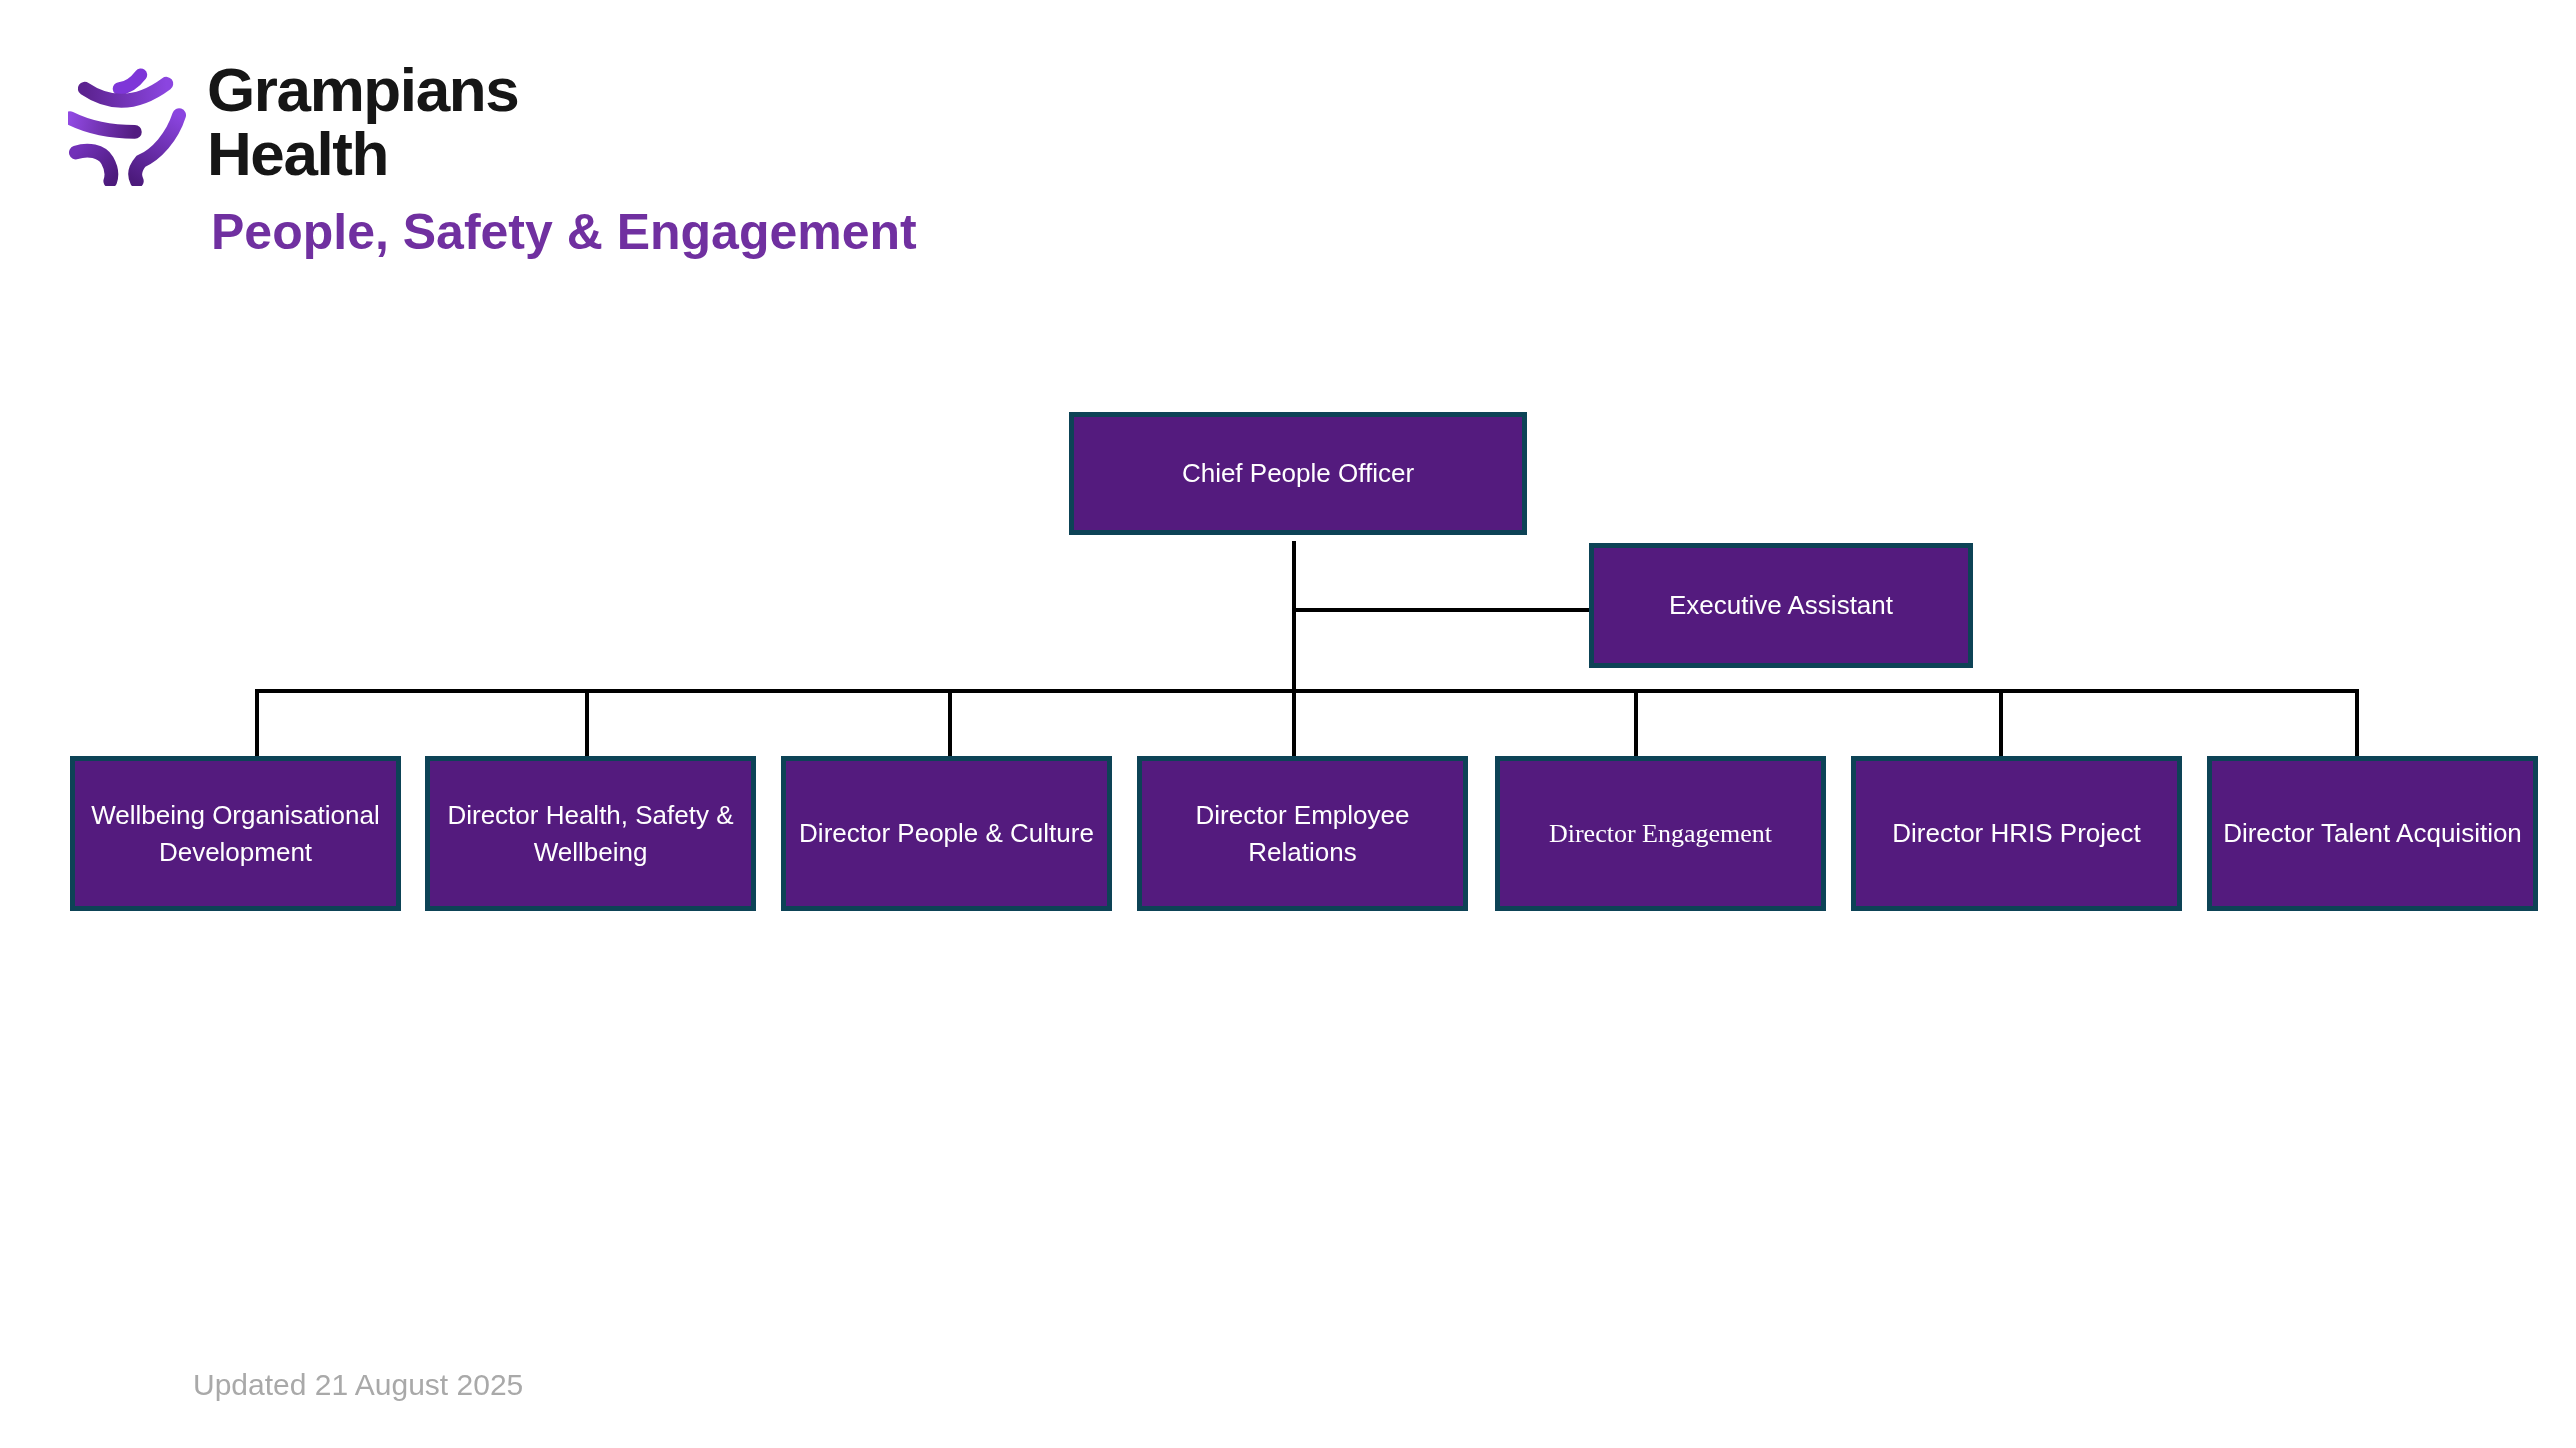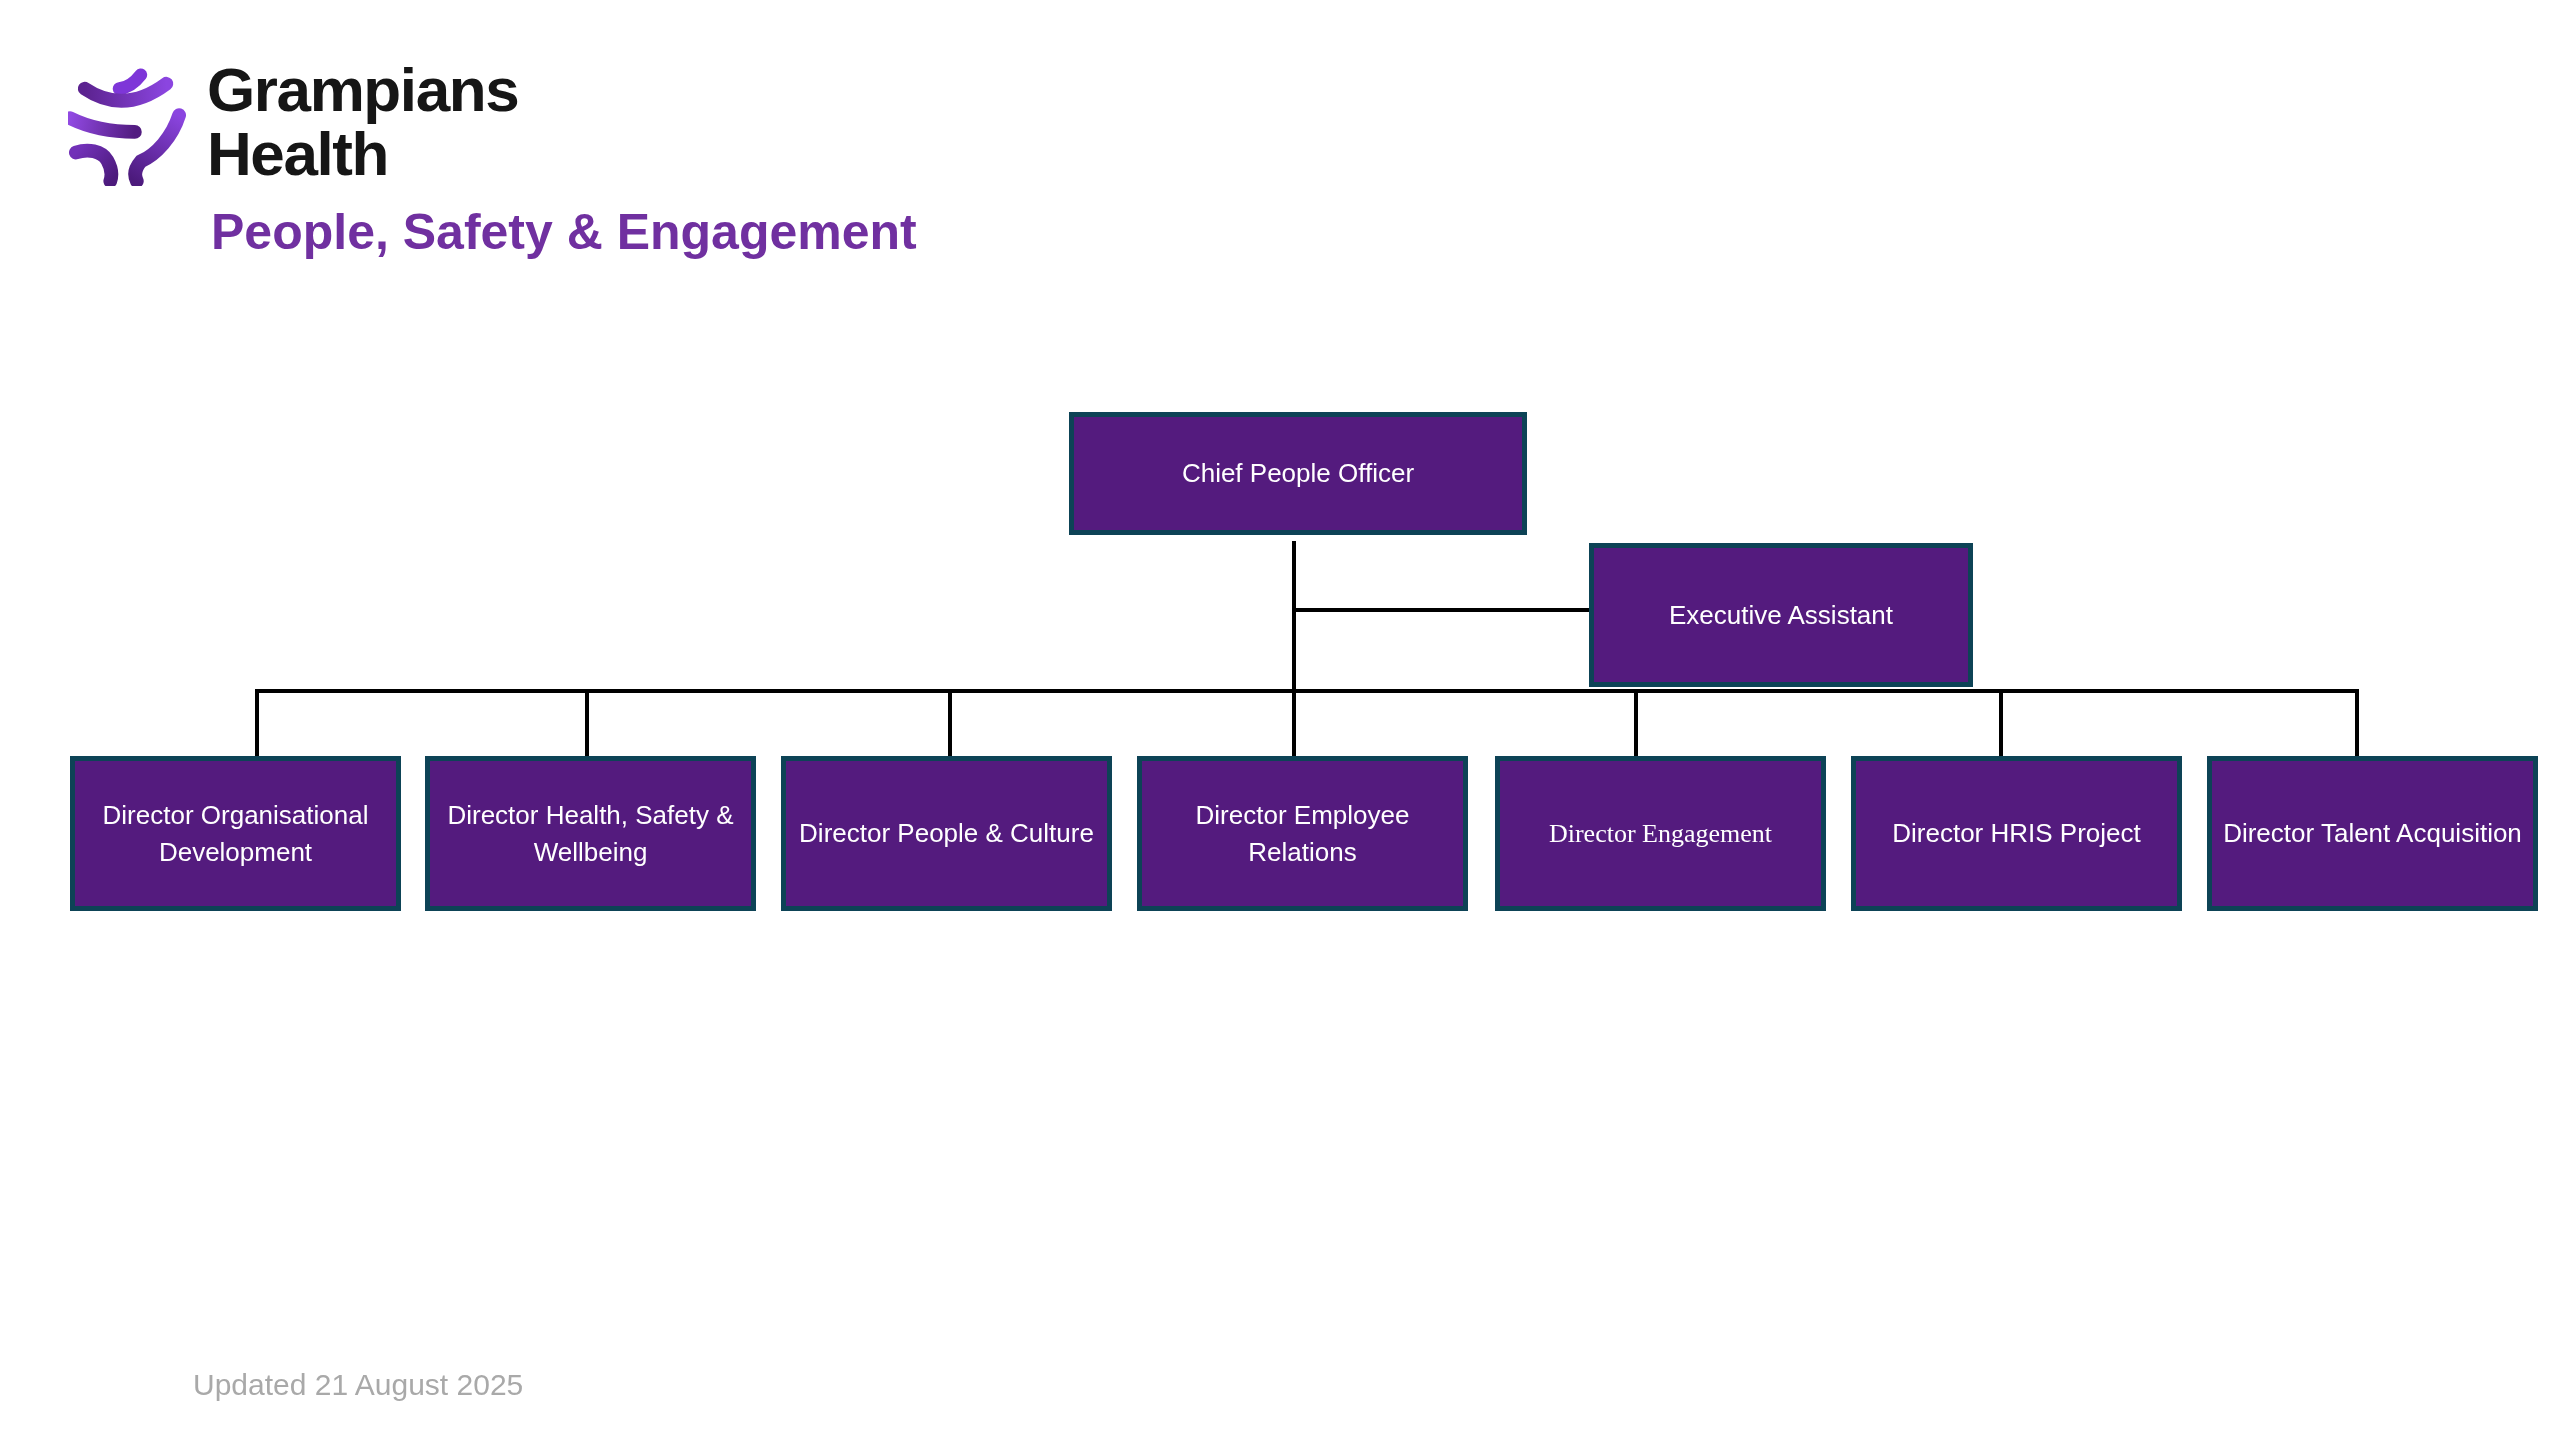--- a/index.html
+++ b/index.html
@@ -60,21 +60,21 @@
     color: #ffffff;
     display: flex;
     align-items: center;
     justify-content: center;
     text-align: center;
     font-size: 26px;
     line-height: 37px;
     padding: 0 3.9px;
   }
   .node-cpo  { left: 1069px; top: 412px; width: 458px; height: 123px; }
-  .node-ea   { left: 1589px; top: 543px; width: 384px; height: 144px; }
+  .node-ea   { left: 1589px; top: 543px; width: 384px; height: 125px; }
   .node-dir  { top: 756px; width: 331px; height: 155px; }
   .d0 { left: 70px; }
   .d1 { left: 425px; }
   .d2 { left: 781px; }
   .d3 { left: 1137px; }
   .d4 { left: 1495px; font-family: Liberation Serif, serif; }
   .d5 { left: 1851px; }
   .d6 { left: 2207px; }
 
   
@@ -151,21 +151,21 @@
 
   <div class="node node-cpo">
     <span>Chief People Officer</span>
   </div>
 
   <div class="node node-ea">
     <span>Executive Assistant</span>
   </div>
 
   <div class="node node-dir d0">
-    <span>Director Organisational Development</span>
+    <span>Wellbeing Organisational Development</span>
   </div>
   <div class="node node-dir d2">
     <span>Director People &amp; Culture</span>
   </div>
   <div class="node node-dir d1">
     <span>Director Health, Safety &amp; Wellbeing</span>
   </div>
   <div class="node node-dir d3">
     <span>Director Employee Relations</span>
   </div>

